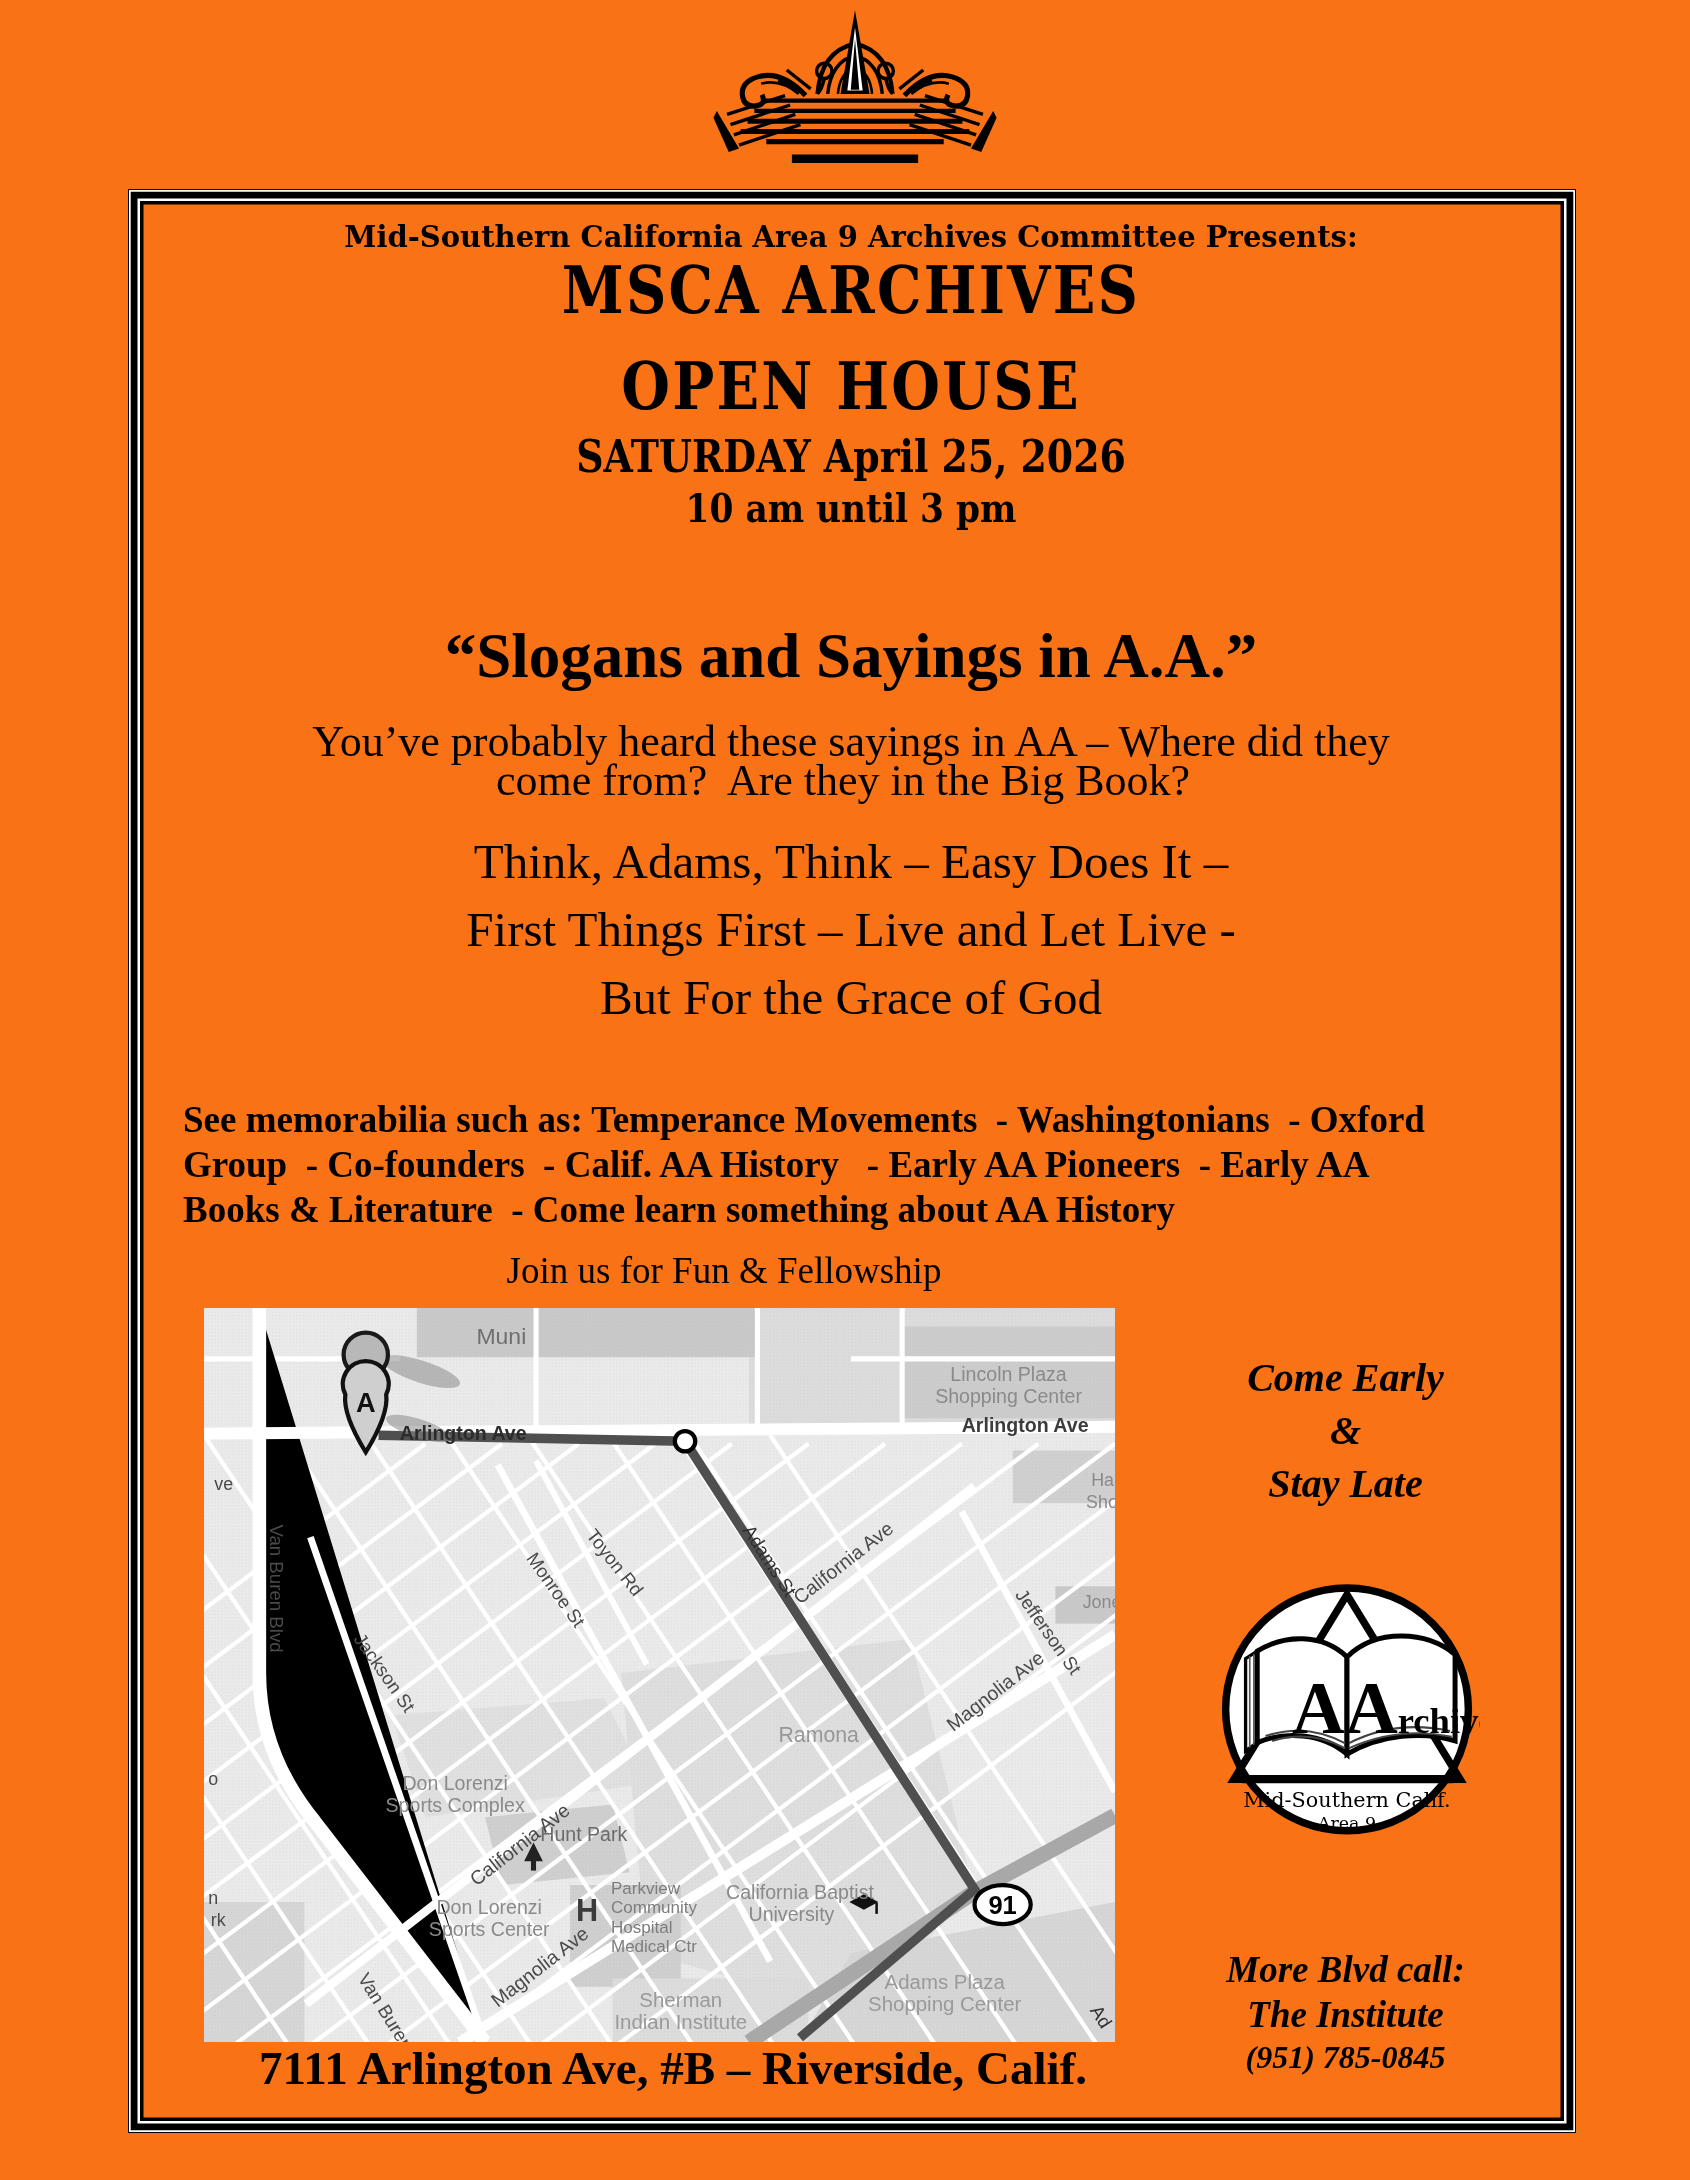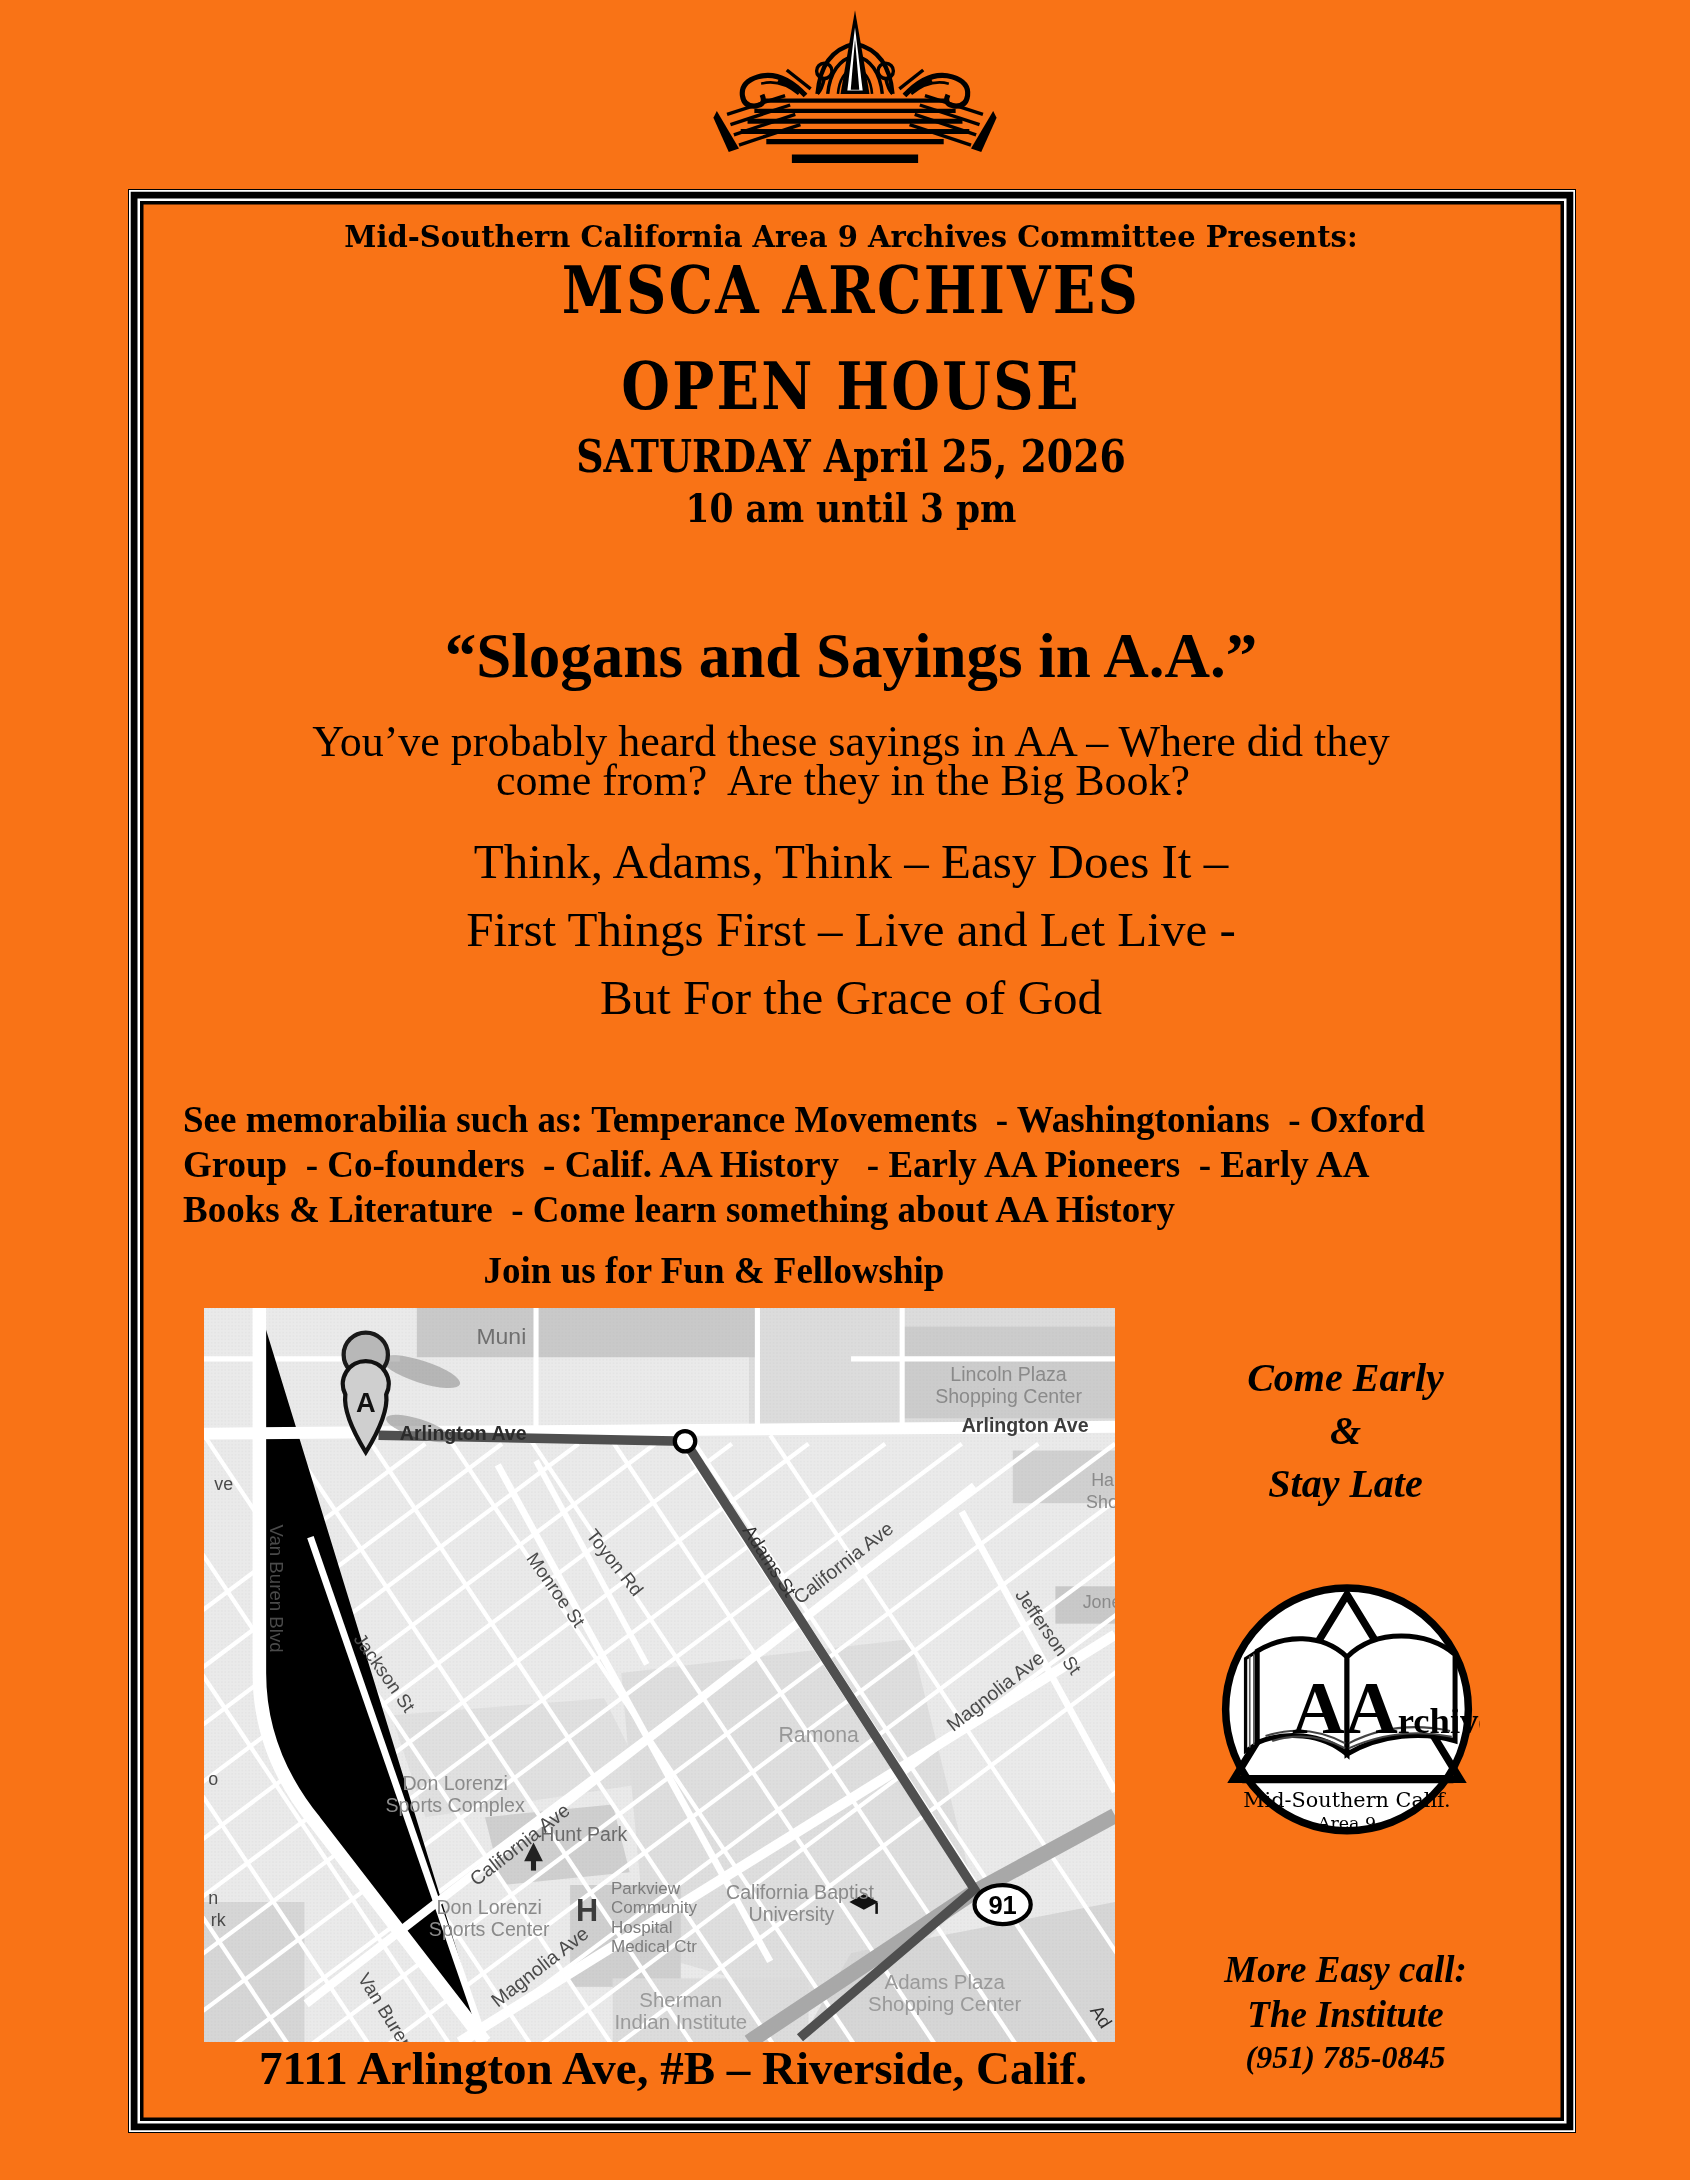--- a/index.html
+++ b/index.html
@@ -97,21 +97,21 @@
   <div class="abs ctr" style="left:128px; top:833px; width:1446px; font-size:49px;">Think, Adams, Think – Easy Does It –</div>
   <div class="abs ctr" style="left:128px; top:901px; width:1446px; font-size:49px;">First Things First – Live and Let Live -</div>
   <div class="abs ctr" style="left:128px; top:969px; width:1446px; font-size:49px;">But For the Grace of God</div>
 
   <div class="abs" style="left:183px; top:1097px; width:1346px; font-size:37px; font-weight:700; line-height:45px;">
     <div class="pre">See memorabilia such as: Temperance Movements  - Washingtonians  - Oxford</div>
     <div class="pre">Group  - Co-founders  - Calif. AA History   - Early AA Pioneers  - Early AA</div>
     <div class="pre">Books &amp; Literature  - Come learn something about AA History</div>
   </div>
 
-  <div class="abs ctr" style="left:186px; top:1249px; width:1056px; font-size:37px; font-weight:700;">Join us for Fun &amp; Fellowship</div>
+  <div class="abs ctr" style="left:196px; top:1249px; width:1056px; font-size:37px; font-weight:400;">Join us for Fun &amp; Fellowship</div>
 
   <div class="abs" style="left:204px; top:1308px; width:911px; height:734px;">
     <svg width="911" height="734" viewBox="0 0 1070 865" preserveAspectRatio="none">
       <defs>
         <pattern id="ht" width="4" height="4" patternUnits="userSpaceOnUse">
           <circle cx="1" cy="1" r="0.8" fill="#9a9a9a"></circle>
         </pattern>
       </defs>
 
       <rect x="0" y="0" width="1070" height="865" fill="#eaeaea"></rect>
@@ -278,21 +278,21 @@
         <line x1="160" y1="95" x2="160" y2="212" stroke="#000" stroke-width="3"></line>
       </g>
       <text x="94" y="186" font-family="Liberation Serif, serif" font-weight="700" font-size="88" fill="#000"><tspan>AA</tspan><tspan font-size="44">rchives</tspan></text>
       <line x1="34" y1="242" x2="288" y2="242" stroke="#000" stroke-width="10"></line>
       <text x="160" y="276" font-size="25" font-family="DejaVu Serif, serif" text-anchor="middle" fill="#000">Mid-Southern Calif.</text>
       <text x="160" y="302" font-size="21" font-family="DejaVu Serif, serif" text-anchor="middle" fill="#000">Area 9</text>
     </svg>
   </div>
 
   <div class="abs ctr bi" style="left:1158px; top:1947px; width:375px;">
-    <div style="font-size:37px; line-height:45px;">More Easy call:</div>
+    <div style="font-size:37px; line-height:45px;">More Blvd call:</div>
     <div style="font-size:37px; line-height:45px;">The Institute</div>
     <div style="font-size:32px; line-height:41px;">(951) 785-0845</div>
   </div>
 
   <div class="abs ctr" style="left:200px; top:2041px; width:946px; font-size:47px; font-weight:700;">7111 Arlington Ave, #B – Riverside, Calif.</div>
 
 </div>
 
 
 </body></html>

